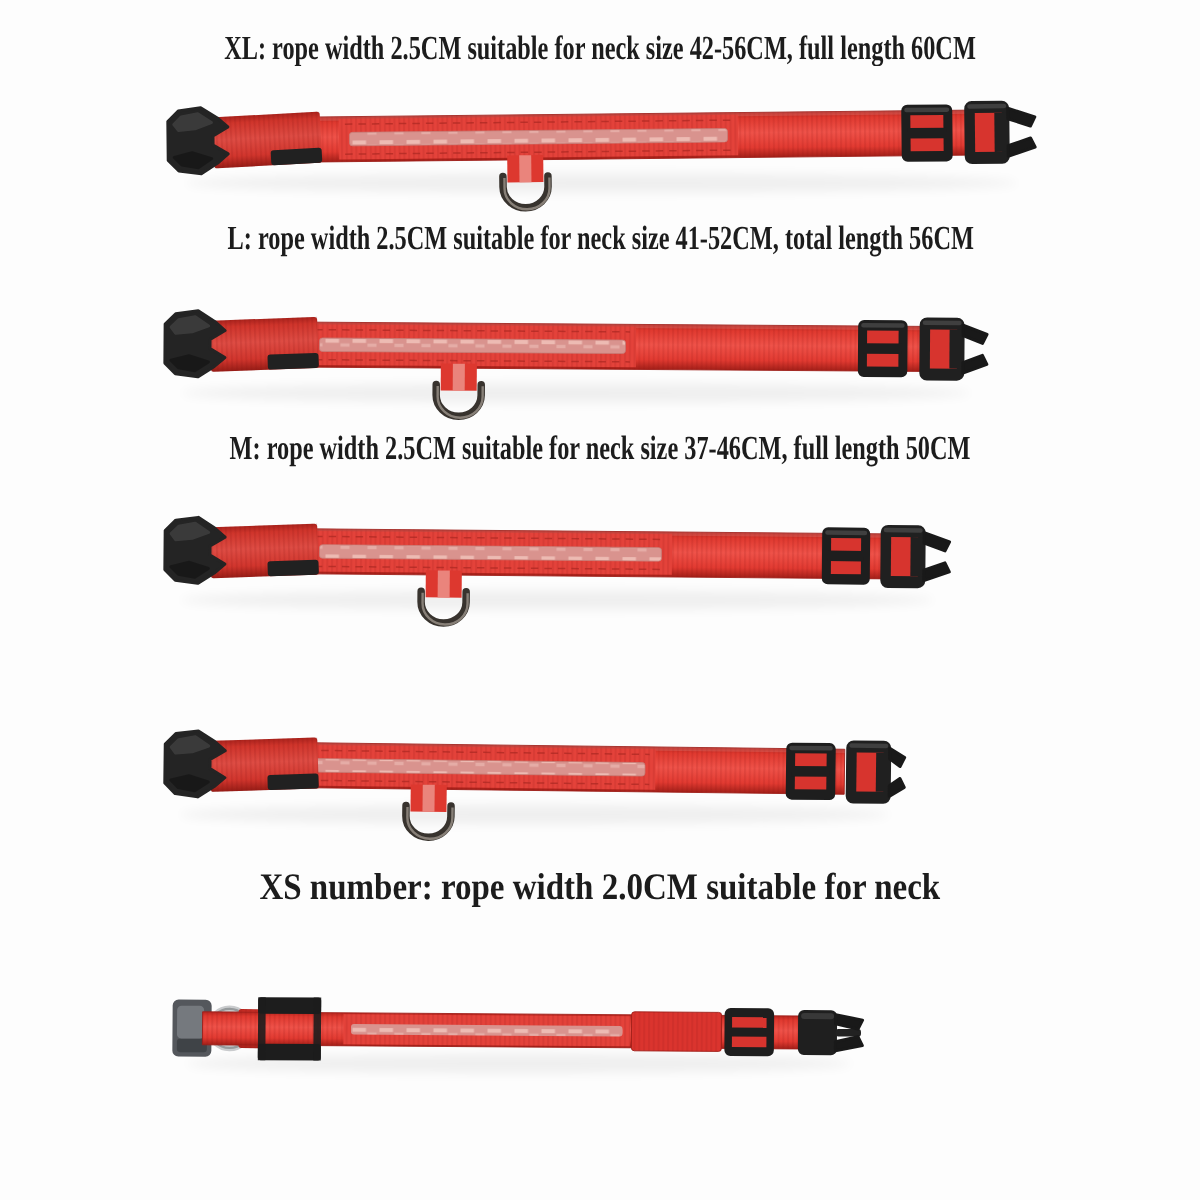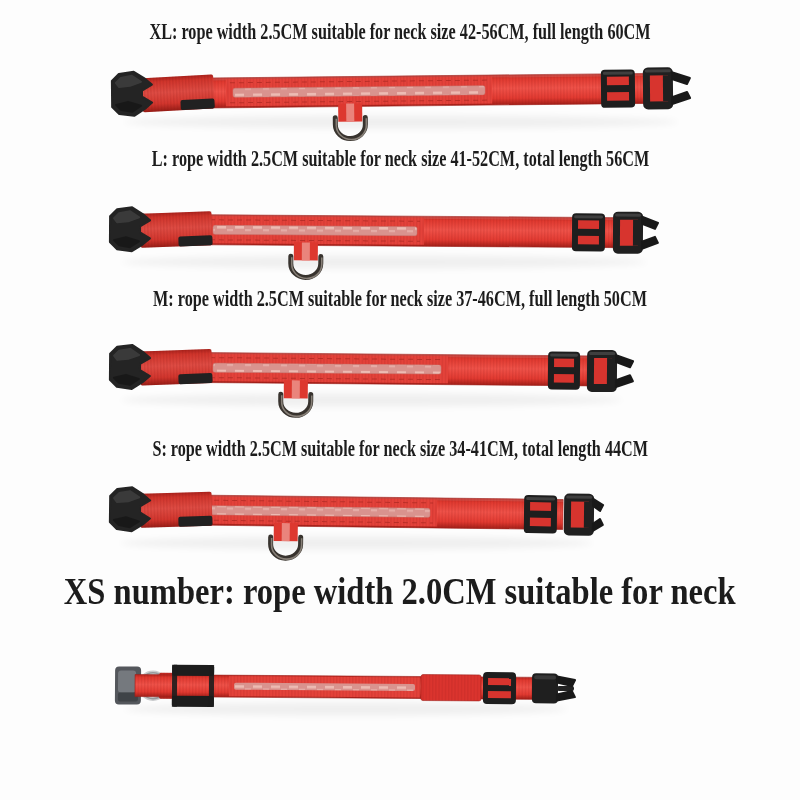--- a/index.html
+++ b/index.html
@@ -8,21 +8,21 @@
     background:#fdfdfd;
     font-family:Liberation Serif, serif;
   }
   #collars{position:absolute;left:0;top:0;}
   .caption{
     position:absolute;left:0;width:800px;text-align:center;white-space:nowrap;
     font-weight:700;color:#1c1c1c;
   }
   .cap-std{font-size:22.5px;line-height:30px;}
   .cap-std .cap-t{display:inline-block;transform:scaleX(.72);transform-origin:50% 50%;}
-  .cap-xs{font-size:37px;line-height:30px;}
+  .cap-xs{font-size:25px;line-height:30px;}
   .cap-xs .cap-t{display:inline-block;transform:scaleX(.88);transform-origin:50% 50%;}
   .c0{top:17px;}
   .c1{top:144px;}
   .c2{top:284px;}
   .c3{top:434px;}
   .cxs{top:577px;}
 </style>
 </head>
 <body>
 
@@ -217,21 +217,18 @@
 
   <div class="caption cap-std c0">
     <span class="cap-t">XL: rope width 2.5CM suitable for neck size 42-56CM, full length 60CM</span>
   </div>
   <div class="caption cap-std c1">
     <span class="cap-t">L: rope width 2.5CM suitable for neck size 41-52CM, total length 56CM</span>
   </div>
   <div class="caption cap-std c2">
     <span class="cap-t">M: rope width 2.5CM suitable for neck size 37-46CM, full length 50CM</span>
   </div>
-  <div class="caption cap-std c3">
-    <span class="cap-t">S: rope width 2.5CM suitable for neck size 34-41CM, total length 44CM</span>
-  </div>
   <div class="caption cap-xs cxs">
     <div>
       <span class="cap-t">XS number: rope width 2.0CM suitable for neck</span>
     </div>
   </div>
 </div>
 
 </body></html>

